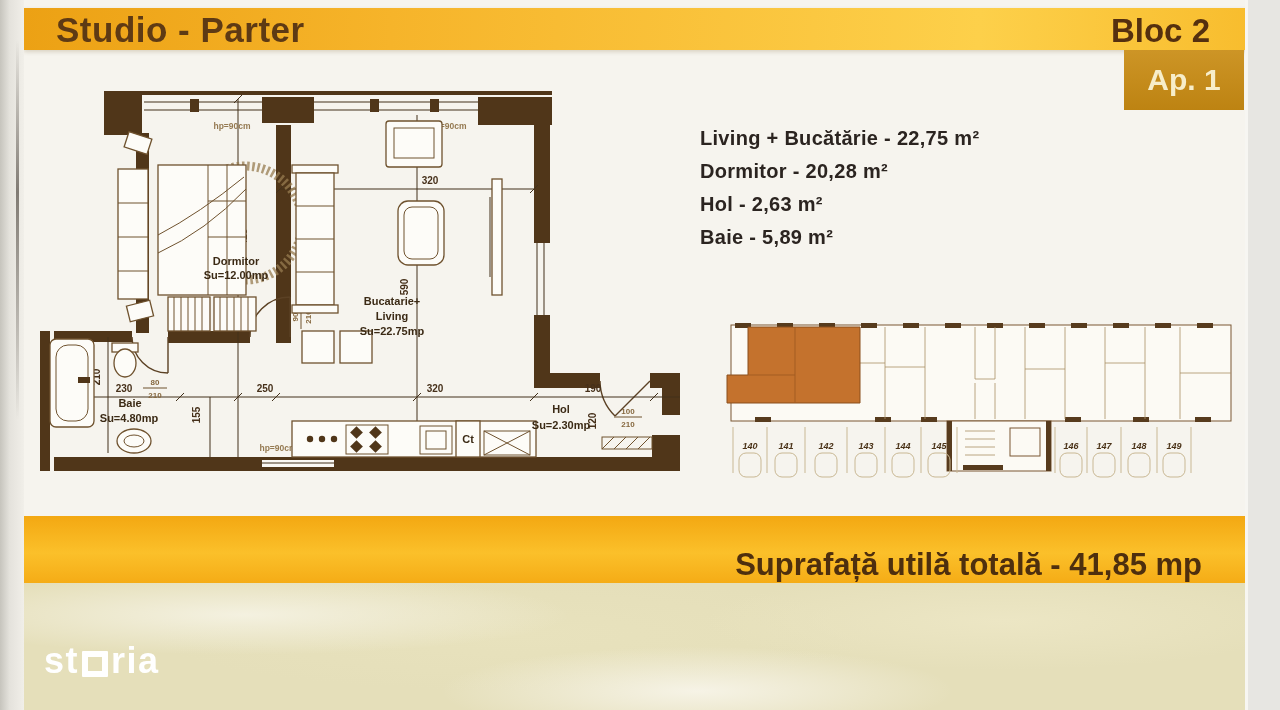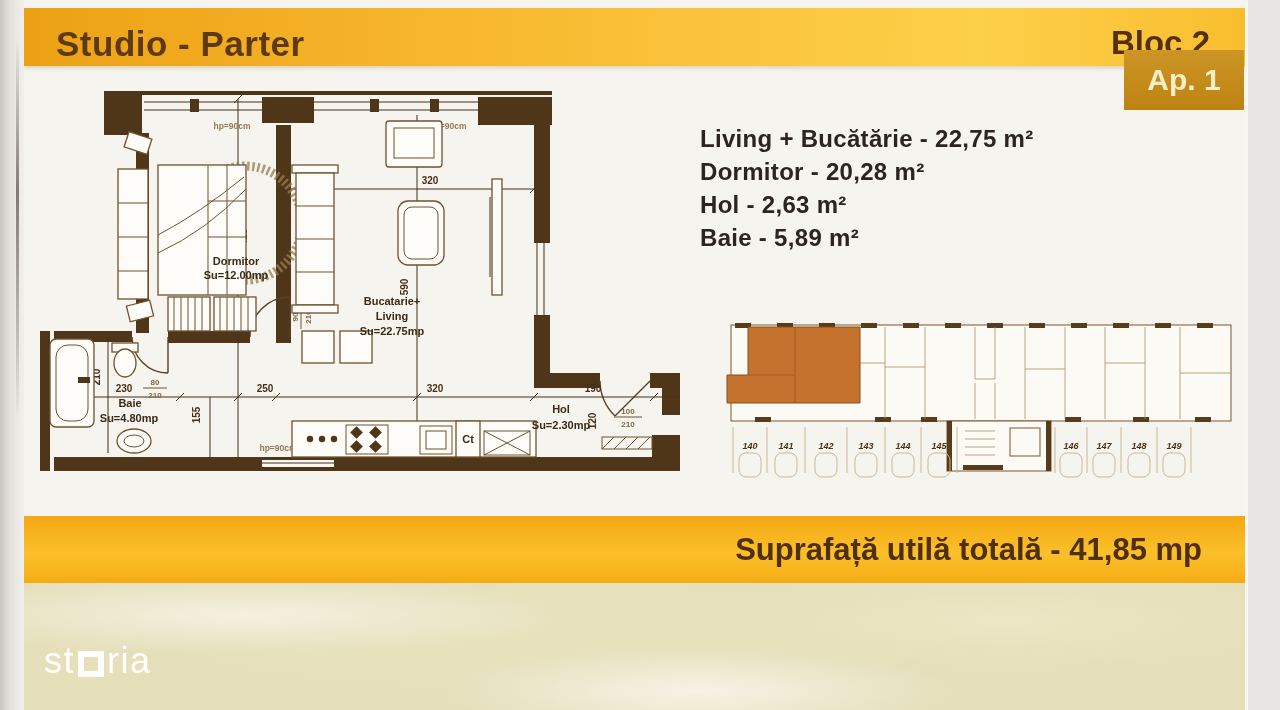--- a/index.html
+++ b/index.html
@@ -10,57 +10,57 @@
   }
   
   .edge-left{position:absolute;left:0;top:0;width:24px;height:710px;
     background:linear-gradient(90deg,#c6c4bd 0%,#e4e2dc 40%,#f1efe9 100%);z-index:5;}
   .edge-left .spine{position:absolute;left:16px;top:40px;width:3px;height:380px;
     background:linear-gradient(180deg,rgba(40,32,24,0) 0%,rgba(40,32,24,.55) 40%,rgba(40,32,24,.2) 80%,rgba(40,32,24,0) 100%);}
   .edge-right{position:absolute;right:0;top:0;width:32px;height:710px;
     background:#e7e6e2;border-left:3px solid #f7f6f2;z-index:5;}
 
   
-  .banner-top{position:absolute;left:24px;right:32px;top:8px;height:58px;
+  .banner-top{position:absolute;left:24px;right:32px;top:8px;height:42px;
     background:linear-gradient(92deg,#eca114 0%,#f6b42a 30%,#fdd04a 78%,#f8bd2e 100%);
-    display:flex;align-items:flex-start;justify-content:space-between;
-    padding:16px 38px 0 32px;box-sizing:border-box;
+    display:flex;align-items:flex-end;justify-content:space-between;
+    padding:0 38px 0 32px;box-sizing:border-box;
     box-shadow:0 2px 4px rgba(90,60,0,.18);}
   .title{font-size:35px;font-weight:700;color:#5e3a14;letter-spacing:.5px;}
   .bloc{font-size:33px;font-weight:700;color:#55300f;}
   .badge{position:absolute;right:36px;top:50px;width:120px;height:60px;
     background:linear-gradient(180deg,#cd9526,#bd8312);
     display:flex;align-items:center;justify-content:center;
     font-size:30px;font-weight:700;color:#f7edc9;}
 
   
   .room-list{position:absolute;left:700px;top:122px;
-    font-size:24px;font-weight:700;color:#2b2420;line-height:33px;letter-spacing:.3px;}
+    font-size:20px;font-weight:700;color:#2b2420;line-height:33px;letter-spacing:.3px;}
 
   
   .plan{position:absolute;left:40px;top:85px;width:640px;height:420px;}
   .site{position:absolute;left:725px;top:303px;width:520px;height:178px;font-style:italic;}
 
   
   .banner-bottom{position:absolute;left:24px;right:32px;top:516px;height:67px;
     background:linear-gradient(180deg,#f3a812 0%,#fbc02a 55%,#f5ac16 100%);
-    display:flex;align-items:center;justify-content:flex-end;
+    display:flex;align-items:flex-end;justify-content:flex-end;
     padding-right:46px;box-sizing:border-box;
     font-size:31px;font-weight:700;color:#4e2f0e;}
 
   
   .beige{position:absolute;left:24px;right:32px;top:583px;bottom:0;
     background:
       radial-gradient(38% 45% at 18% 25%, #f4f1e0 0%, rgba(244,241,224,0) 70%),
       radial-gradient(30% 50% at 55% 85%, #f6f3e6 0%, rgba(246,243,230,0) 70%),
       radial-gradient(35% 55% at 80% 30%, #ece6c4 0%, rgba(236,230,196,0) 70%),
       radial-gradient(40% 60% at 40% 40%, #e8e2bd 0%, rgba(232,226,189,0) 75%),
       #e5dfba;}
   .brand{position:absolute;left:44px;top:640px;color:#fff;
-    font-size:36px;font-weight:400;letter-spacing:1.5px;
+    font-size:36px;font-weight:700;letter-spacing:1.5px;
     display:flex;align-items:center;z-index:6;}
   .brand .sq{display:inline-block;width:14px;height:14px;border:6px solid #fff;
     border-radius:1px;margin:6px 3px 0 3px;}
 
   
   svg text{font-family:"Liberation Sans", sans-serif;}
   .tr{font-size:11px;font-weight:700;fill:#3b2a15;}
   .td{font-size:10px;font-weight:700;fill:#46301a;}
   .ts{font-size:8.5px;font-weight:700;fill:#957a52;}
   .tdoor{font-size:8px;font-weight:700;fill:#86683f;}

